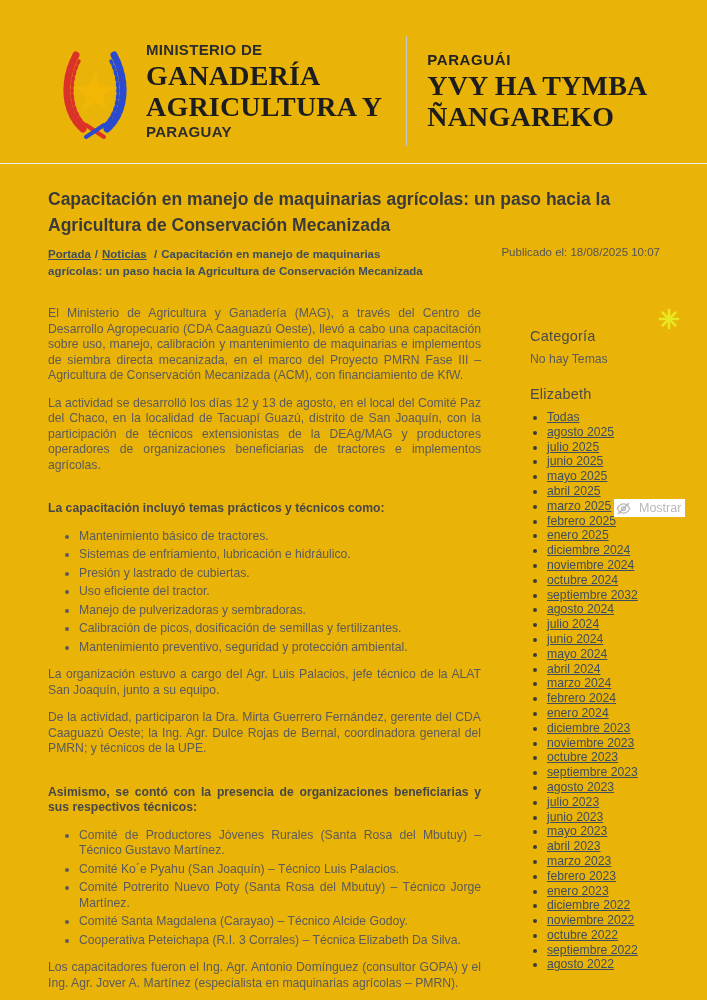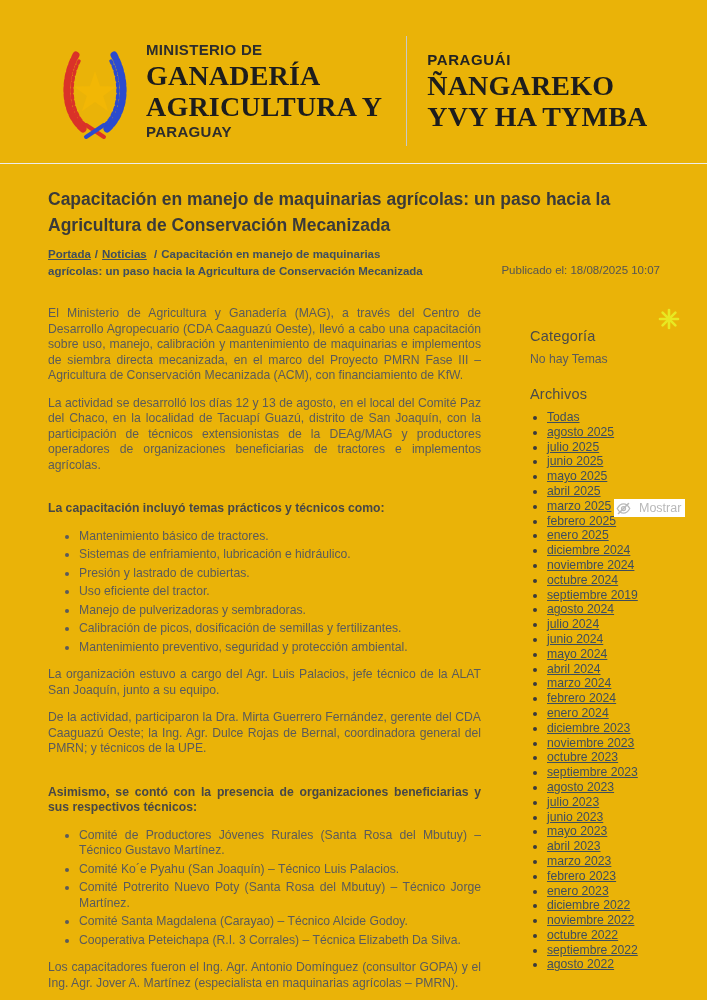--- a/index.html
+++ b/index.html
@@ -24,21 +24,21 @@
   .article { position:absolute; top:186px; left:48px; width:433px; }
   .article h1 {
     margin:0; width:612px; font-size:17.5px; line-height:26px;
     font-weight:700; color:#3a3a3a;
   }
   .meta-row { position:relative; width:612px; margin-top:8px; margin-bottom:26px; }
   .breadcrumb { width:380px; font-size:11.5px; line-height:17px; color:#3f4e5e;font-weight:bold; }
   .crumb-link { text-decoration:underline; cursor:pointer; }
   .crumb-sep { margin:0 4px; text-decoration:none; }
   .crumb-current { text-decoration:none; }
-  .published { position:absolute; right:0; top:18px; font-size:11.5px; color:#545454; }
+  .published { position:absolute; right:0; top:0; font-size:11.5px; color:#545454; }
 
   .article p {
     margin:0 0 12px; font-size:12.2px; line-height:15.5px;
     color:#5b5b5b; text-align:justify;
   }
   .article p.bold { font-weight:700; color:#474747;margin-top:28px; }
   .article ul {
     margin:0 0 12px; padding-left:31px; color:#5b5b5b;
   }
   .article ul li {
@@ -90,22 +90,22 @@
     </span>
     <div class="ministry-block">
       <span class="m-small">MINISTERIO DE</span>
       <span class="m-big">GANADERÍA</span>
       <span class="m-big">AGRICULTURA Y</span>
       <span class="m-small">PARAGUAY</span>
     </div>
     <div class="vdivider"></div>
     <div class="guarani-block">
       <span class="g-small">PARAGUÁI</span>
+      <span class="g-big">YVY HA TYMBA</span>
       <span class="g-big">ÑANGAREKO</span>
-      <span class="g-big">YVY HA TYMBA</span>
     </div>
   </header>
   <div class="header-rule"></div>
 
   <main class="article">
     <h1>Capacitación en manejo de maquinarias agrícolas: un paso hacia la Agricultura de Conservación Mecanizada</h1>
 
     <div class="meta-row">
       <div class="breadcrumb">
         <span class="crumb-link">Portada</span><span class="crumb-sep">/</span><span class="crumb-link">Noticias</span>
@@ -140,35 +140,35 @@
         <li>Cooperativa Peteichapa (R.I. 3 Corrales) – Técnica Elizabeth Da Silva.</li>
       </ul>
 
     <p>Los capacitadores fueron el Ing. Agr. Antonio Domínguez (consultor GOPA) y el Ing. Agr. Jover A. Martínez (especialista en maquinarias agrícolas – PMRN).</p>
     <p class="bold">Producción sostenible</p>
   </main>
 
   <aside class="sidebar">
     <h3>Categoría</h3>
     <div class="category-empty">No hay Temas</div>
-    <h3 class="archives-title" style="margin-top:20px;">Archivos</h3>
+    <h3 class="archives-title" style="margin-top:20px;">Elizabeth</h3>
     <ul>
         <li><span class="archive-link">Todas</span></li>
         <li><span class="archive-link">agosto 2025</span></li>
         <li><span class="archive-link">julio 2025</span></li>
         <li><span class="archive-link">junio 2025</span></li>
         <li><span class="archive-link">mayo 2025</span></li>
         <li><span class="archive-link">abril 2025</span></li>
         <li><span class="archive-link">marzo 2025</span></li>
         <li><span class="archive-link">febrero 2025</span></li>
         <li><span class="archive-link">enero 2025</span></li>
         <li><span class="archive-link">diciembre 2024</span></li>
         <li><span class="archive-link">noviembre 2024</span></li>
         <li><span class="archive-link">octubre 2024</span></li>
-        <li><span class="archive-link">septiembre 2019</span></li>
+        <li><span class="archive-link">septiembre 2032</span></li>
         <li><span class="archive-link">agosto 2024</span></li>
         <li><span class="archive-link">julio 2024</span></li>
         <li><span class="archive-link">junio 2024</span></li>
         <li><span class="archive-link">mayo 2024</span></li>
         <li><span class="archive-link">abril 2024</span></li>
         <li><span class="archive-link">marzo 2024</span></li>
         <li><span class="archive-link">febrero 2024</span></li>
         <li><span class="archive-link">enero 2024</span></li>
         <li><span class="archive-link">diciembre 2023</span></li>
         <li><span class="archive-link">noviembre 2023</span></li>

